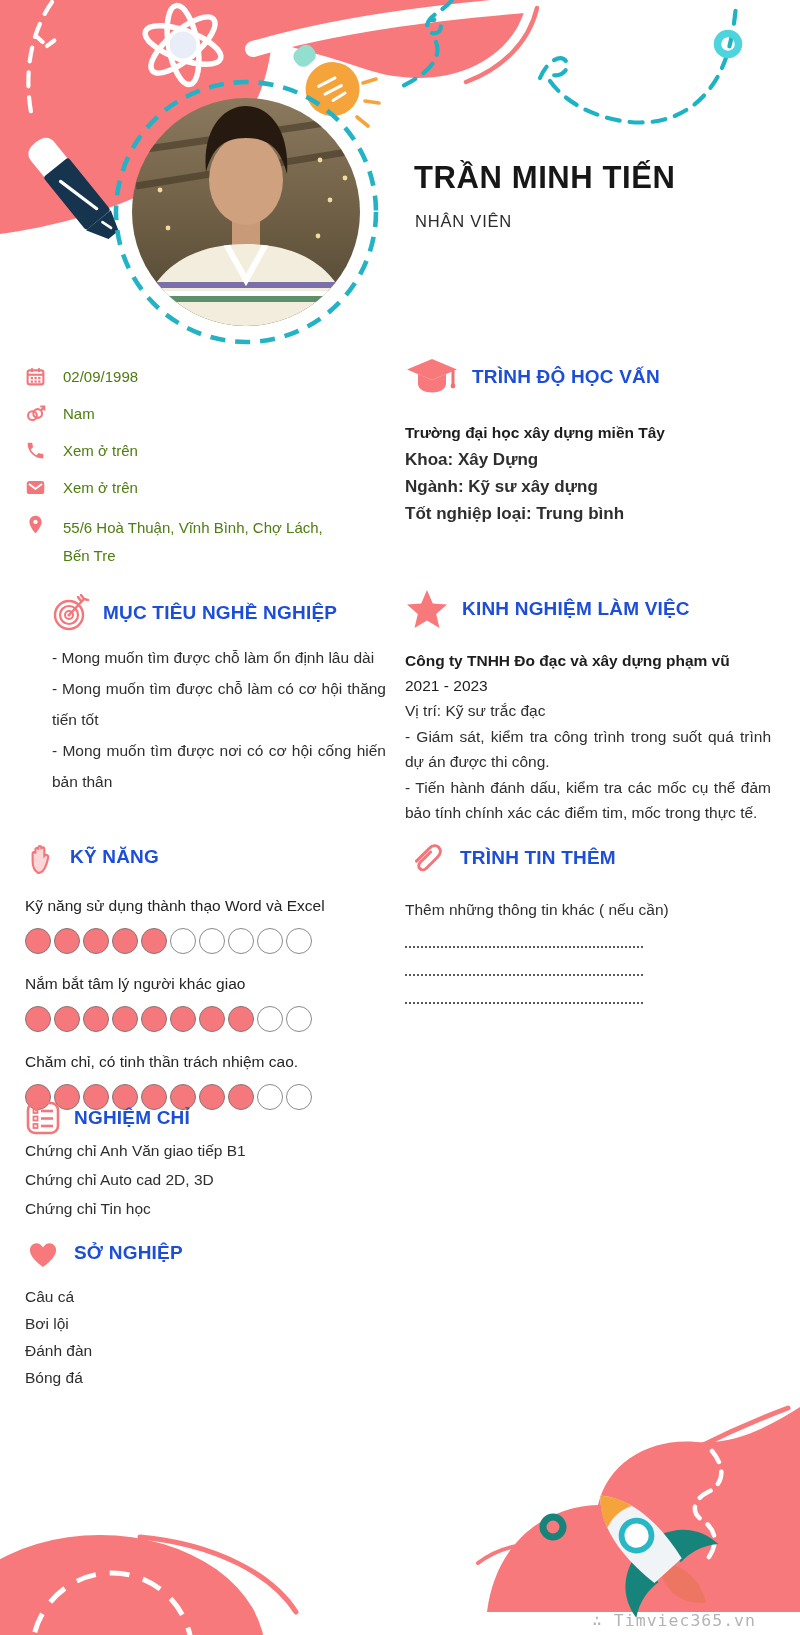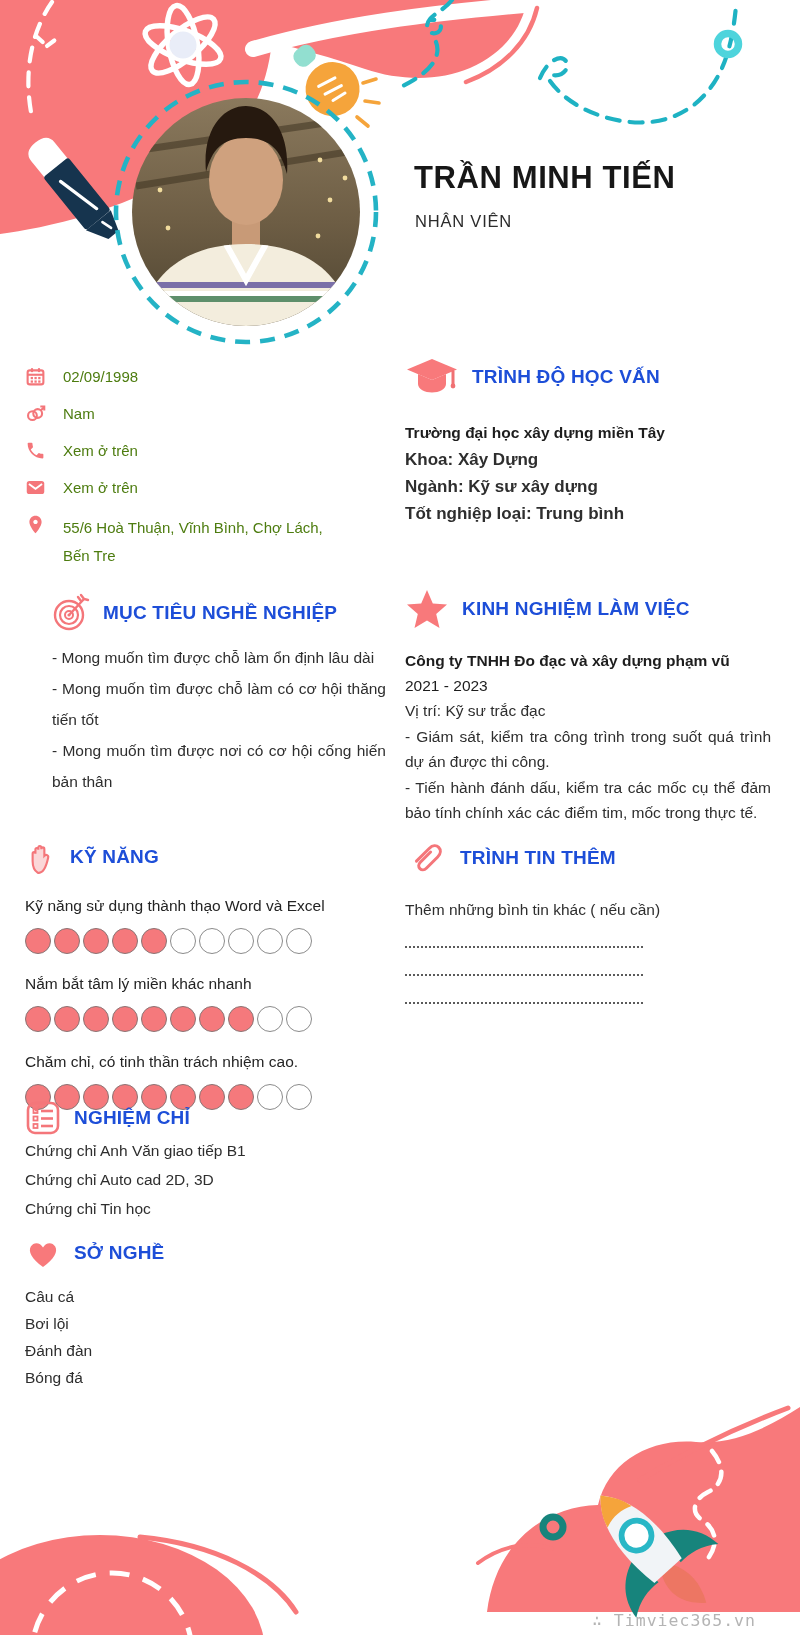--- a/index.html
+++ b/index.html
@@ -259,21 +259,21 @@
           <span class="dot on"></span>
           <span class="dot on"></span>
           <span class="dot"></span>
           <span class="dot"></span>
           <span class="dot"></span>
           <span class="dot"></span>
           <span class="dot"></span>
         </div>
     </div>
     <div class="skill">
-      <div class="lbl">Nắm bắt tâm lý miền khác nhanh</div>
+      <div class="lbl">Nắm bắt tâm lý người khác giao</div>
       <div class="dots">
           <span class="dot on"></span>
           <span class="dot on"></span>
           <span class="dot on"></span>
           <span class="dot on"></span>
           <span class="dot on"></span>
           <span class="dot on"></span>
           <span class="dot on"></span>
           <span class="dot on"></span>
           <span class="dot"></span>
@@ -318,21 +318,21 @@
       <p>Chứng chỉ Auto cad 2D, 3D</p>
       <p>Chứng chỉ Tin học</p>
     </div>
   </div>
 
   <div class="section sec-hobbies">
     <div class="sec-head">
       <svg class="ic" width="36" height="32" viewBox="0 0 36 32">
         <path d="M18,30 C6.5,22 3,14.5 5.8,9.6 C8.6,4.7 15,5 18,10.4 C21,5 27.4,4.7 30.2,9.6 C33,14.5 29.5,22 18,30 Z" fill="#F8797B"></path>
       </svg>
-      <div class="sec-title">SỞ NGHỀ</div>
+      <div class="sec-title">SỞ NGHIỆP</div>
     </div>
     <div class="body">
       <p>Câu cá</p>
       <p>Bơi lội</p>
       <p>Đánh đàn</p>
       <p>Bóng đá</p>
     </div>
   </div>
 
   <div class="section sec-edu">
@@ -372,21 +372,21 @@
   <div class="section sec-more">
     <div class="sec-head">
       <svg class="ic" width="42" height="44" viewBox="0 0 42 44">
         <g transform="translate(21,22) rotate(45)">
           <path d="M-4.5,9 L-4.5,-9 C-4.5,-14 -1.5,-16.5 1.5,-16.5 C4.5,-16.5 7.5,-14 7.5,-9
                    L7.5,7 C7.5,10 5.5,11.8 3.2,11.8 C0.9,11.8 -1,10 -1,7 L-1,-7.5" fill="none" stroke="#F4767A" stroke-width="3" stroke-linecap="round"></path>
         </g>
       </svg>
       <div class="sec-title">TRÌNH TIN THÊM</div>
     </div>
-    <div class="note">Thêm những bình tin khác ( nếu cần)</div>
+    <div class="note">Thêm những thông tin khác ( nếu cần)</div>
     <div class="lines">
       <div class="dotted-line"></div>
       <div class="dotted-line"></div>
       <div class="dotted-line"></div>
     </div>
   </div>
 
   <svg class="abs" style="left:0;top:1323px" width="800" height="312" viewBox="0 0 800 312">
 
     <g>

